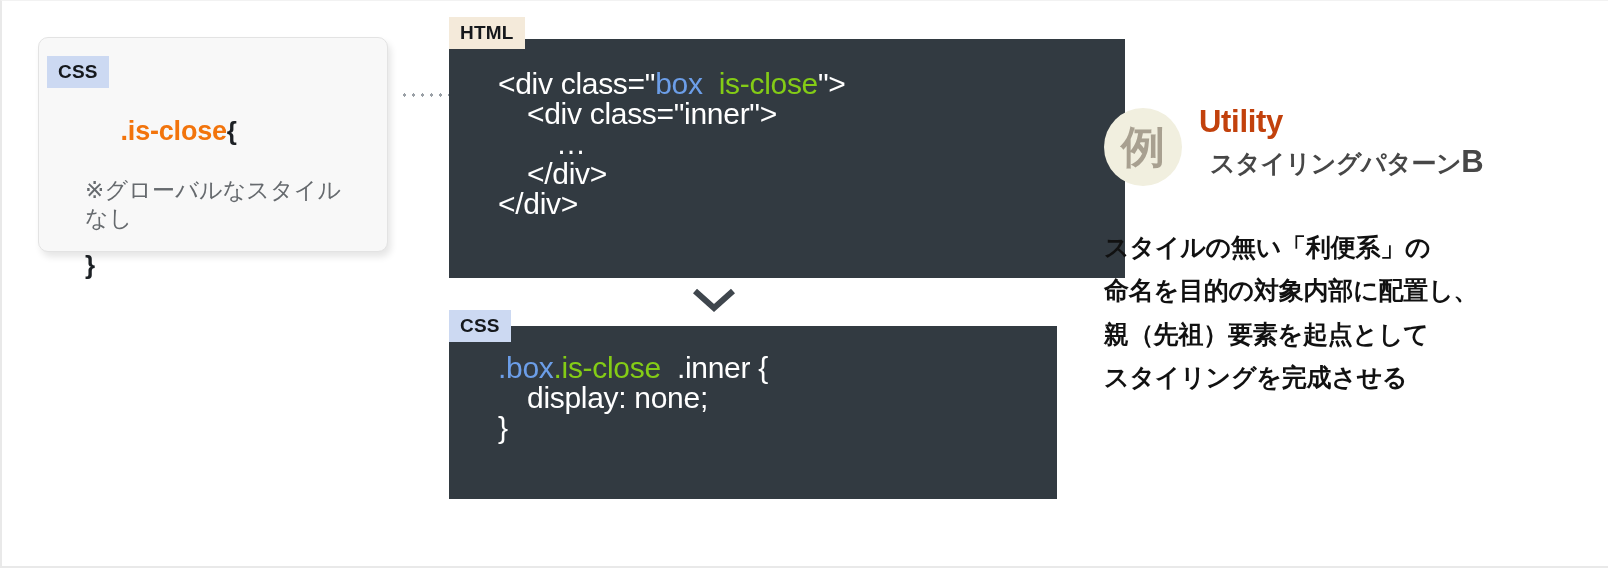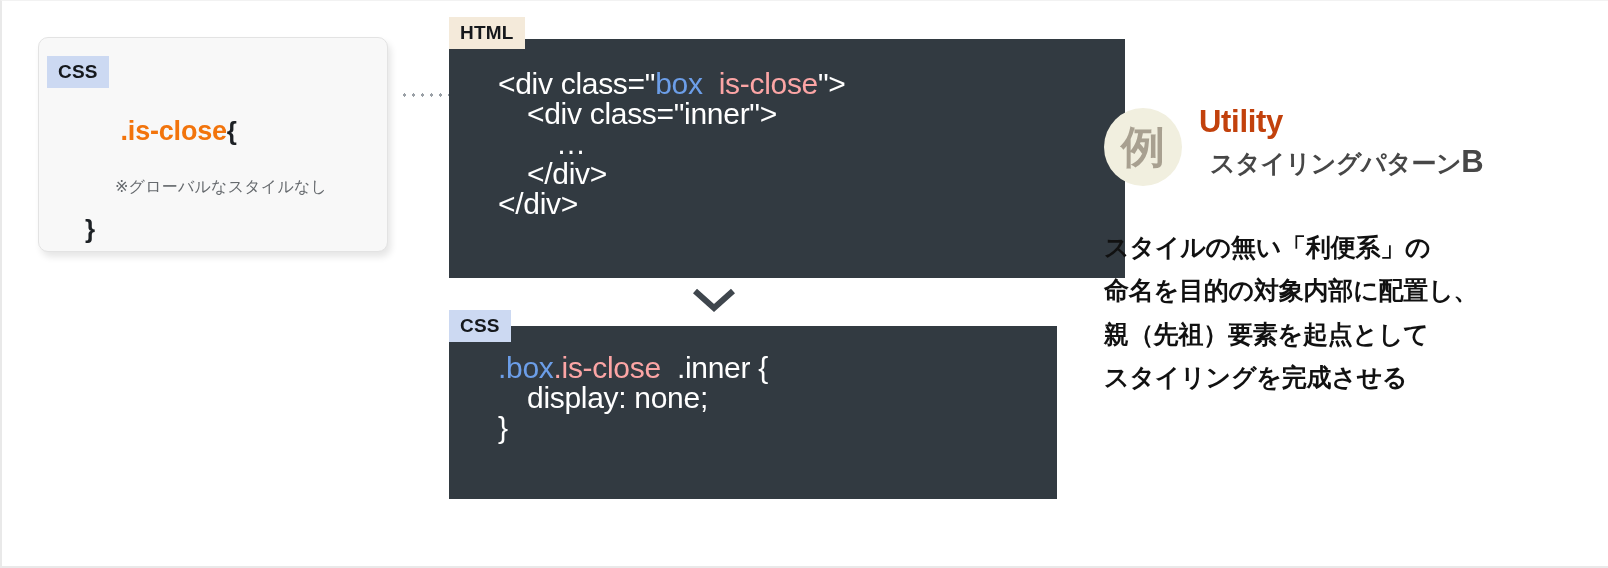--- a/index.html
+++ b/index.html
@@ -71,22 +71,21 @@
     letter-spacing: -0.2px;
   }
   .card-brace {
     font-size: 26px;
     font-weight: 600;
     color: #1d2125;
   }
   .card-note {
     display: block;
     margin-top: 16px;
-    margin-left: 30px;
-    font-size: 16px;
+    font-size: 23px;
     color: #666a6e;
     line-height: 1.2;
     letter-spacing: 0.2px;
   }
   .card-close {
     display: block;
     margin-top: 18px;
     font-size: 26px;
     font-weight: 600;
     color: #1d2125;
@@ -146,21 +145,21 @@
     font-size: 30px;
     line-height: 43px;
     color: #ffffff;
     font-family: "Liberation Sans", "DejaVu Sans", sans-serif;
     letter-spacing: -0.3px;
   }
   #html-block .code-body { top: 30px; }
   #css-block .code-body { top: 27px; }
 
   .tok-blue  { color: #6c9ee8; }
-  .tok-orange{ color: #fca5a5; }
+  .tok-orange{ color: #84cc16; }
   .tok-white { color: #ffffff; }
   .indent1 { padding-left: 29px; }
   .indent2 { padding-left: 58px; }
 
   .dots-line { letter-spacing: 2px; }
 
   
   .down-chevron {
     position: absolute;
     left: 690px;

